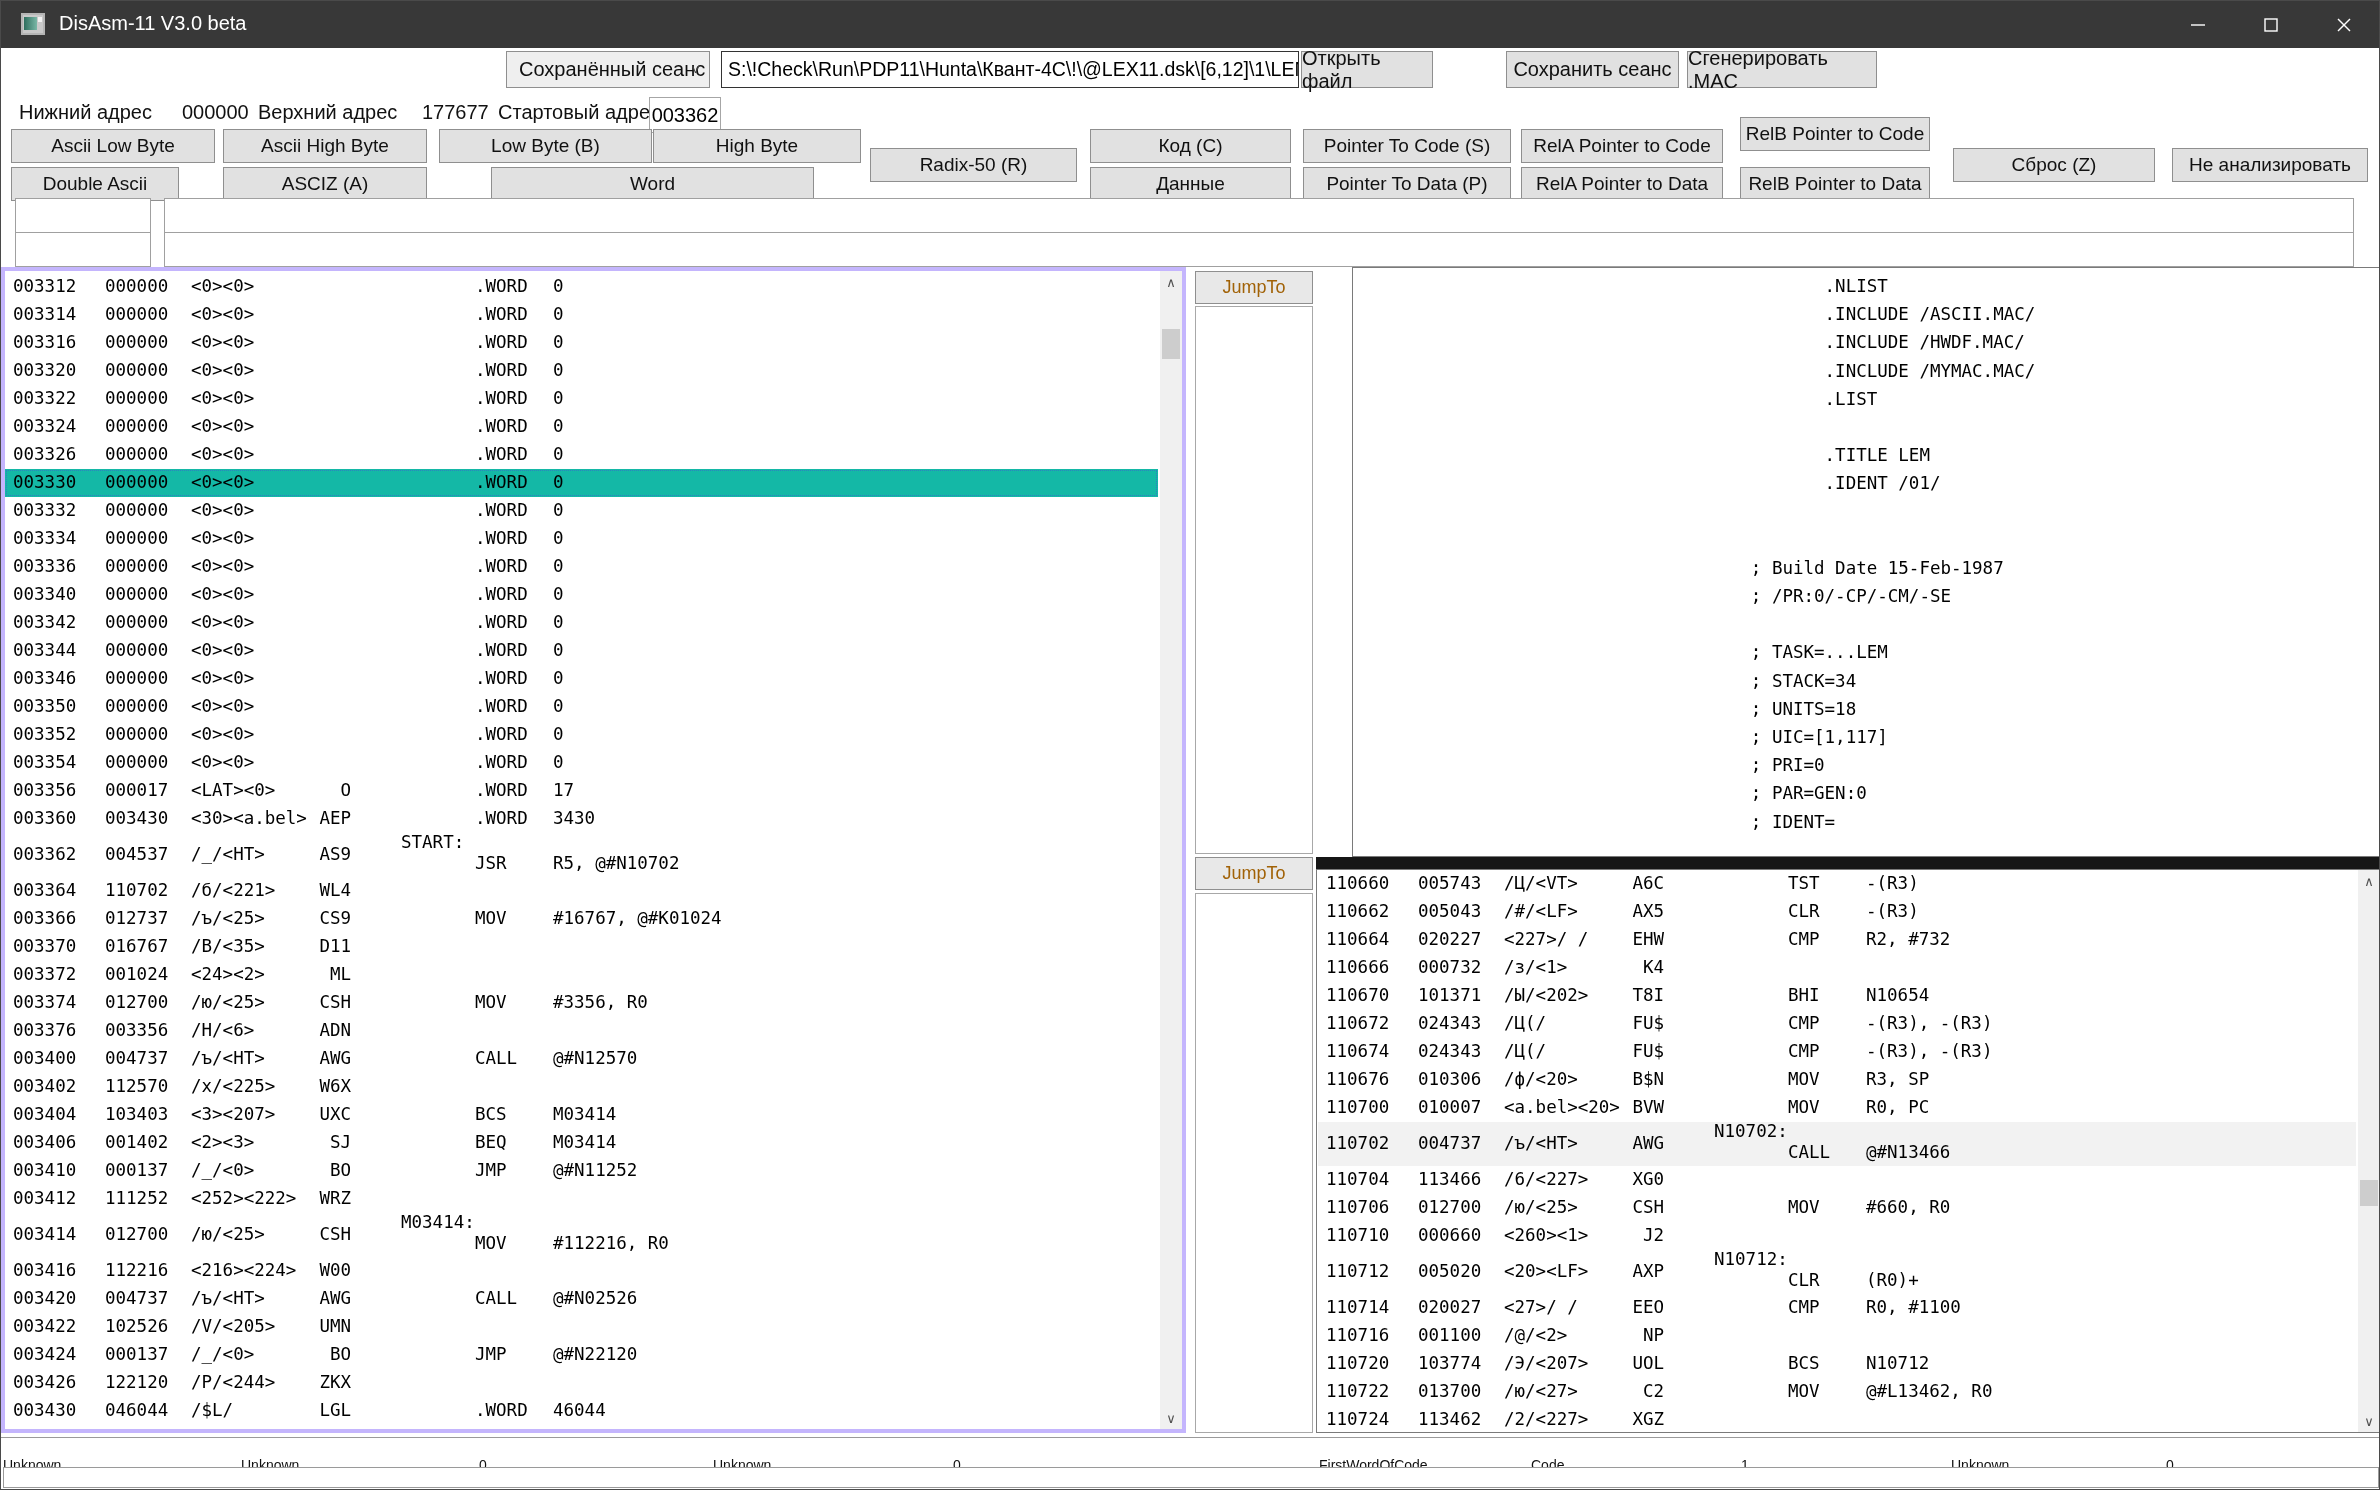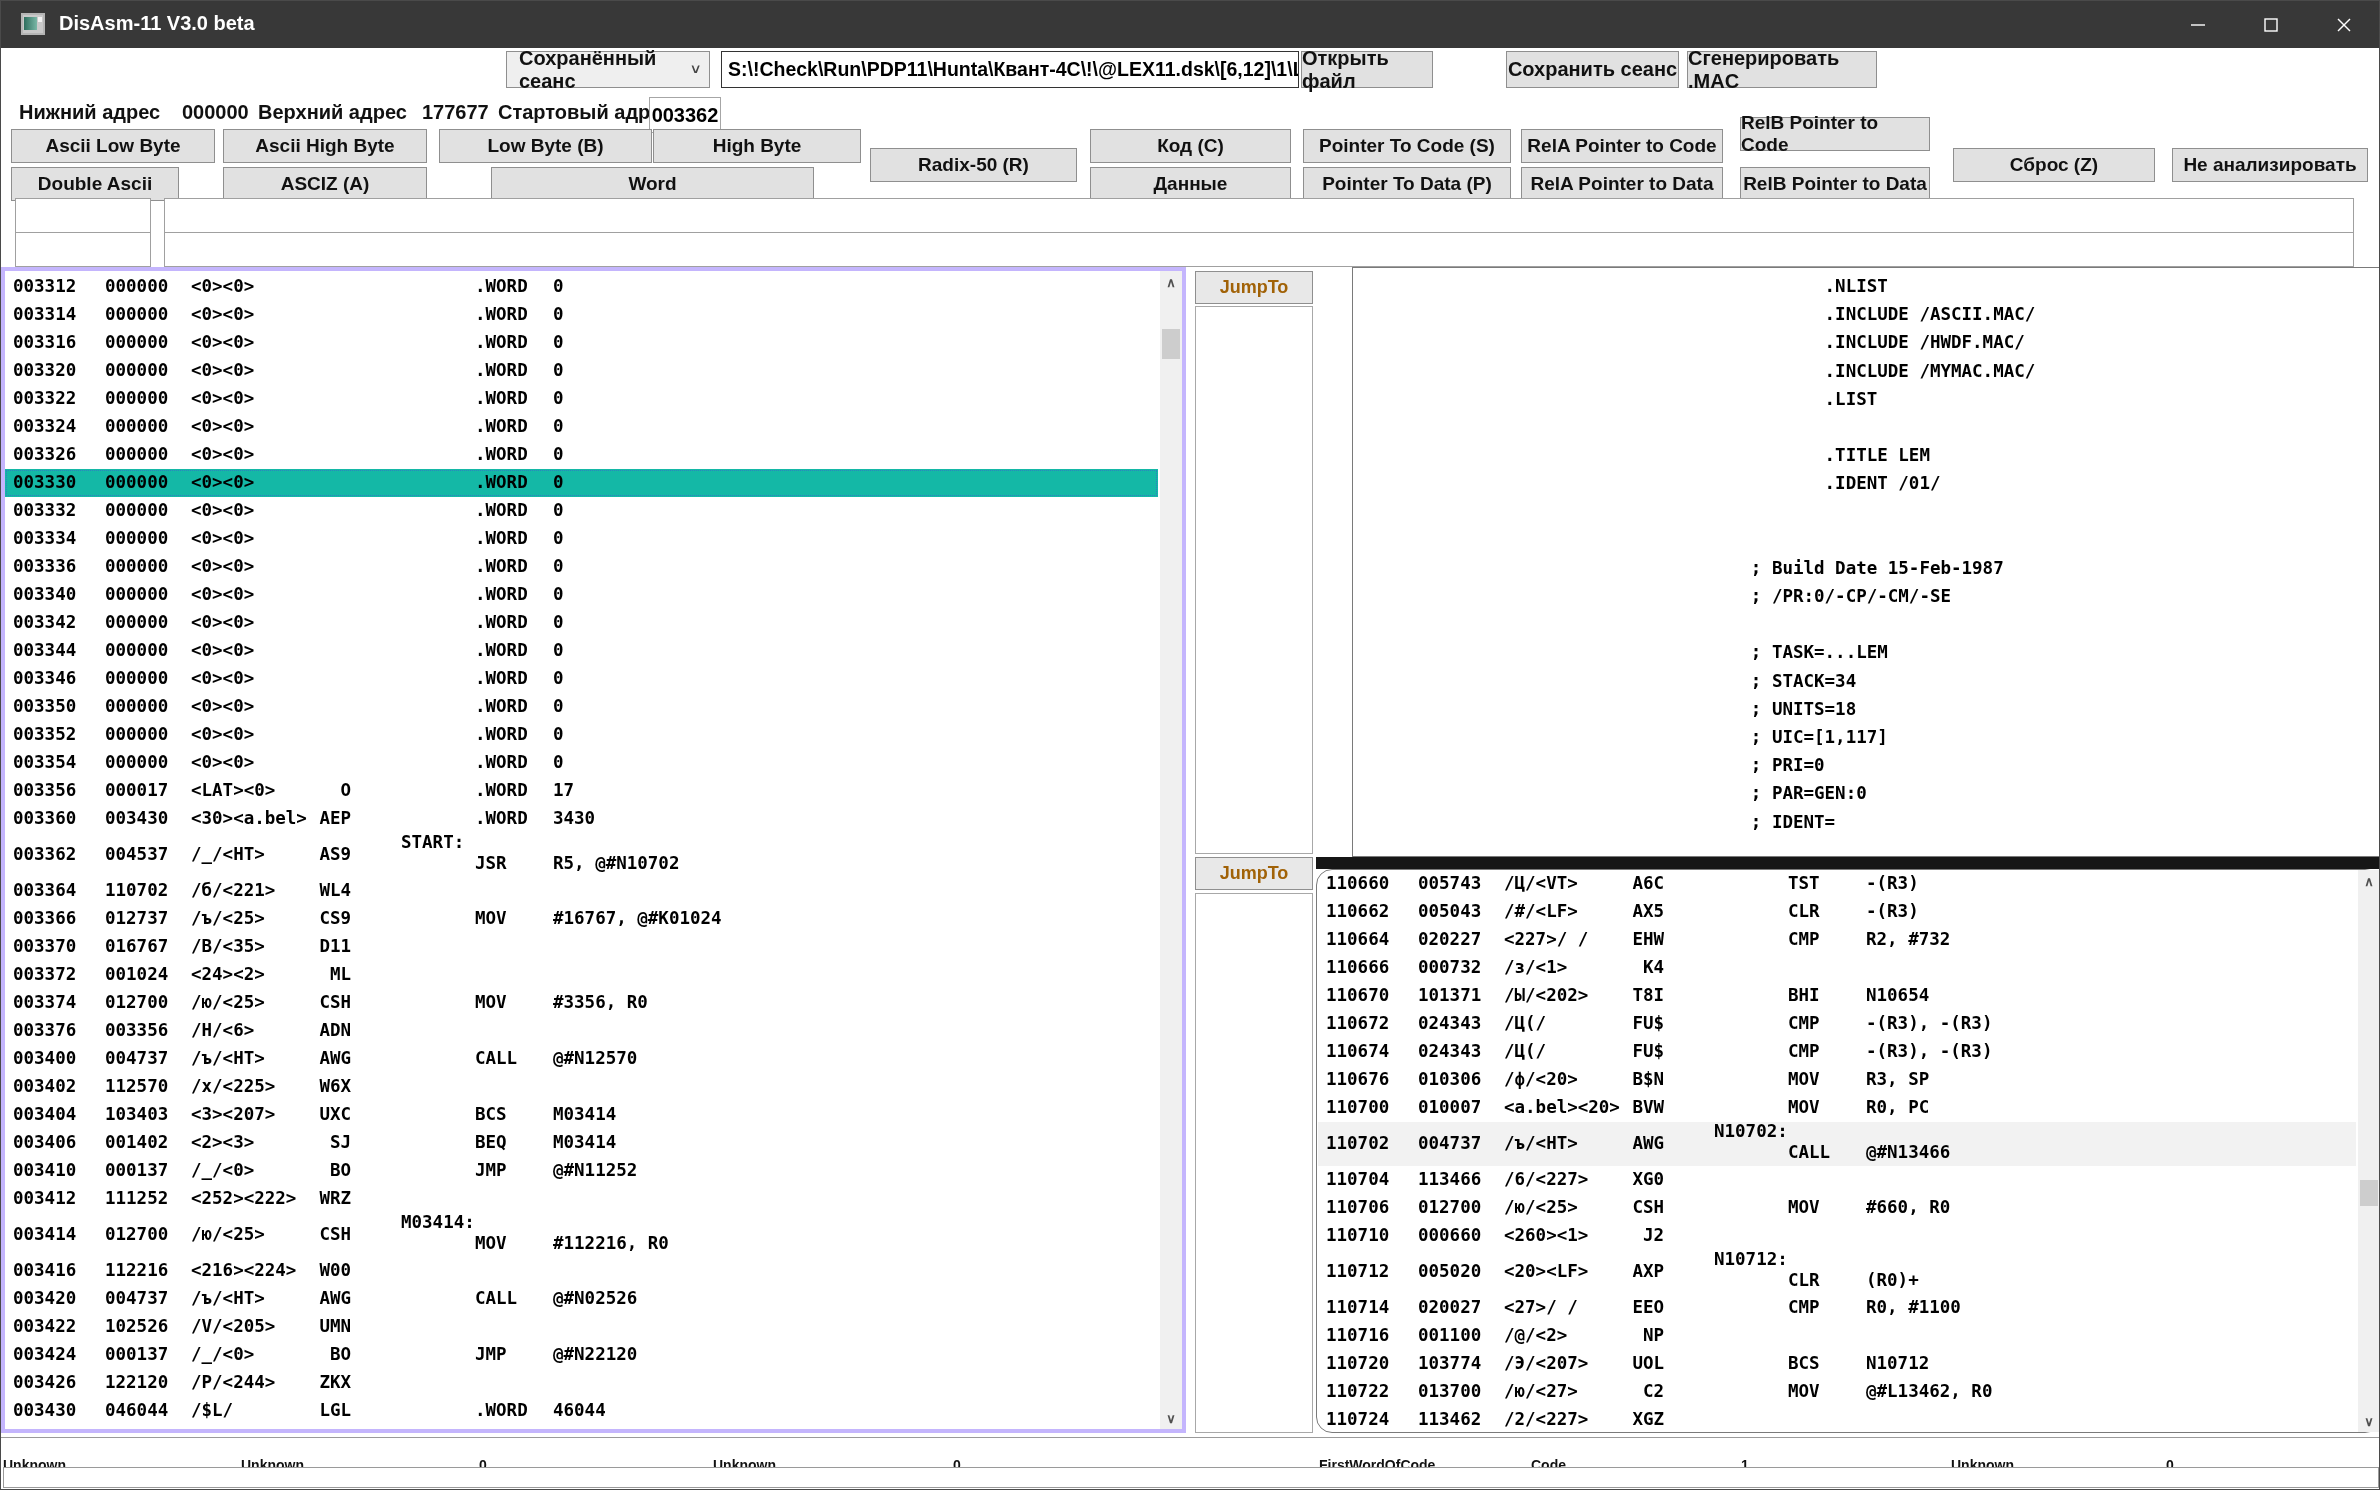--- a/index.html
+++ b/index.html
@@ -1,18 +1,18 @@
 <!DOCTYPE html>
 <html><head>
 <meta charset="utf-8">
 <style>
   html,body{margin:0;padding:0;background:#888;}
   #stage{position:relative;width:2380px;height:1490px;background:#ffffff;
          font-family:"Liberation Sans",sans-serif;overflow:hidden;
-         border:1px solid #4a4a4a;box-sizing:border-box;font-weight:bold;}
+         border:1px solid #4a4a4a;box-sizing:border-box;}
   
   #titlebar{position:absolute;left:0;top:0;width:2380px;height:47px;background:#383838;}
   #titleicon{position:absolute;left:20px;top:12px;width:24px;height:22px;background:#c9c9c9;
              border:2px solid #b5b5b5;box-sizing:border-box;}
   #titleicon .ic-inner{position:absolute;left:1px;top:2px;width:13px;height:13px;
              background:linear-gradient(90deg,#2e6e5e,#79b7a6);}
   #titleicon .ic-strip{position:absolute;right:1px;top:2px;width:4px;height:5px;background:#f2f2f2;}
   #titletext{position:absolute;left:58px;top:11px;color:#ffffff;font-size:20px;}
   .wbtn{position:absolute;top:0;width:73px;height:47px;color:#ffffff;text-align:center;}
   #btn-min{left:2160px;}#btn-max{left:2233px;}#btn-close{left:2306px;}
@@ -39,21 +39,21 @@
   .gbtn{font-size:19px;}
   
   .ebox{position:absolute;background:#fff;border:1px solid #a0a0a0;box-sizing:border-box;}
   
   #left-pane{position:absolute;left:0px;top:266px;width:1185px;height:1166px;background:#fff;
        border:4px solid #c4b5fd;box-sizing:border-box;}
   #left-rows{position:absolute;left:0px;top:2px;width:1153px;}
   .rt-pane{position:absolute;background:#fff;border:1px solid #7a7a7a;box-sizing:border-box;}
   #src-pane{left:1315px;top:266px;width:1065px;height:590px;margin-left:36px;}
   #divider{position:absolute;left:1315px;top:856px;width:1065px;height:12px;background:#161616;}
-  #bot-pane{left:1315px;top:868px;width:1065px;height:564px;border-radius:16px;}
+  #bot-pane{left:1315px;top:868px;width:1065px;height:564px;}
   #src-lines{position:absolute;left:8px;top:4px;right:26px;
        font-family:"DejaVu Sans Mono",monospace;font-size:17.5px;color:#000;}
   .src-line{height:28.2px;line-height:28.2px;white-space:pre;}
   #bot-rows{position:absolute;left:1px;top:0px;width:1038px;}
   
   .crow{position:relative;height:28px;font-family:"DejaVu Sans Mono",monospace;
         font-size:17.5px;color:#000;}
   .crow.tall{height:44px;}
   .crow span{position:absolute;top:3px;white-space:pre;}
   .c-addr{left:8px;}  .c-val{left:100px;}  .c-chr{left:186px;}

